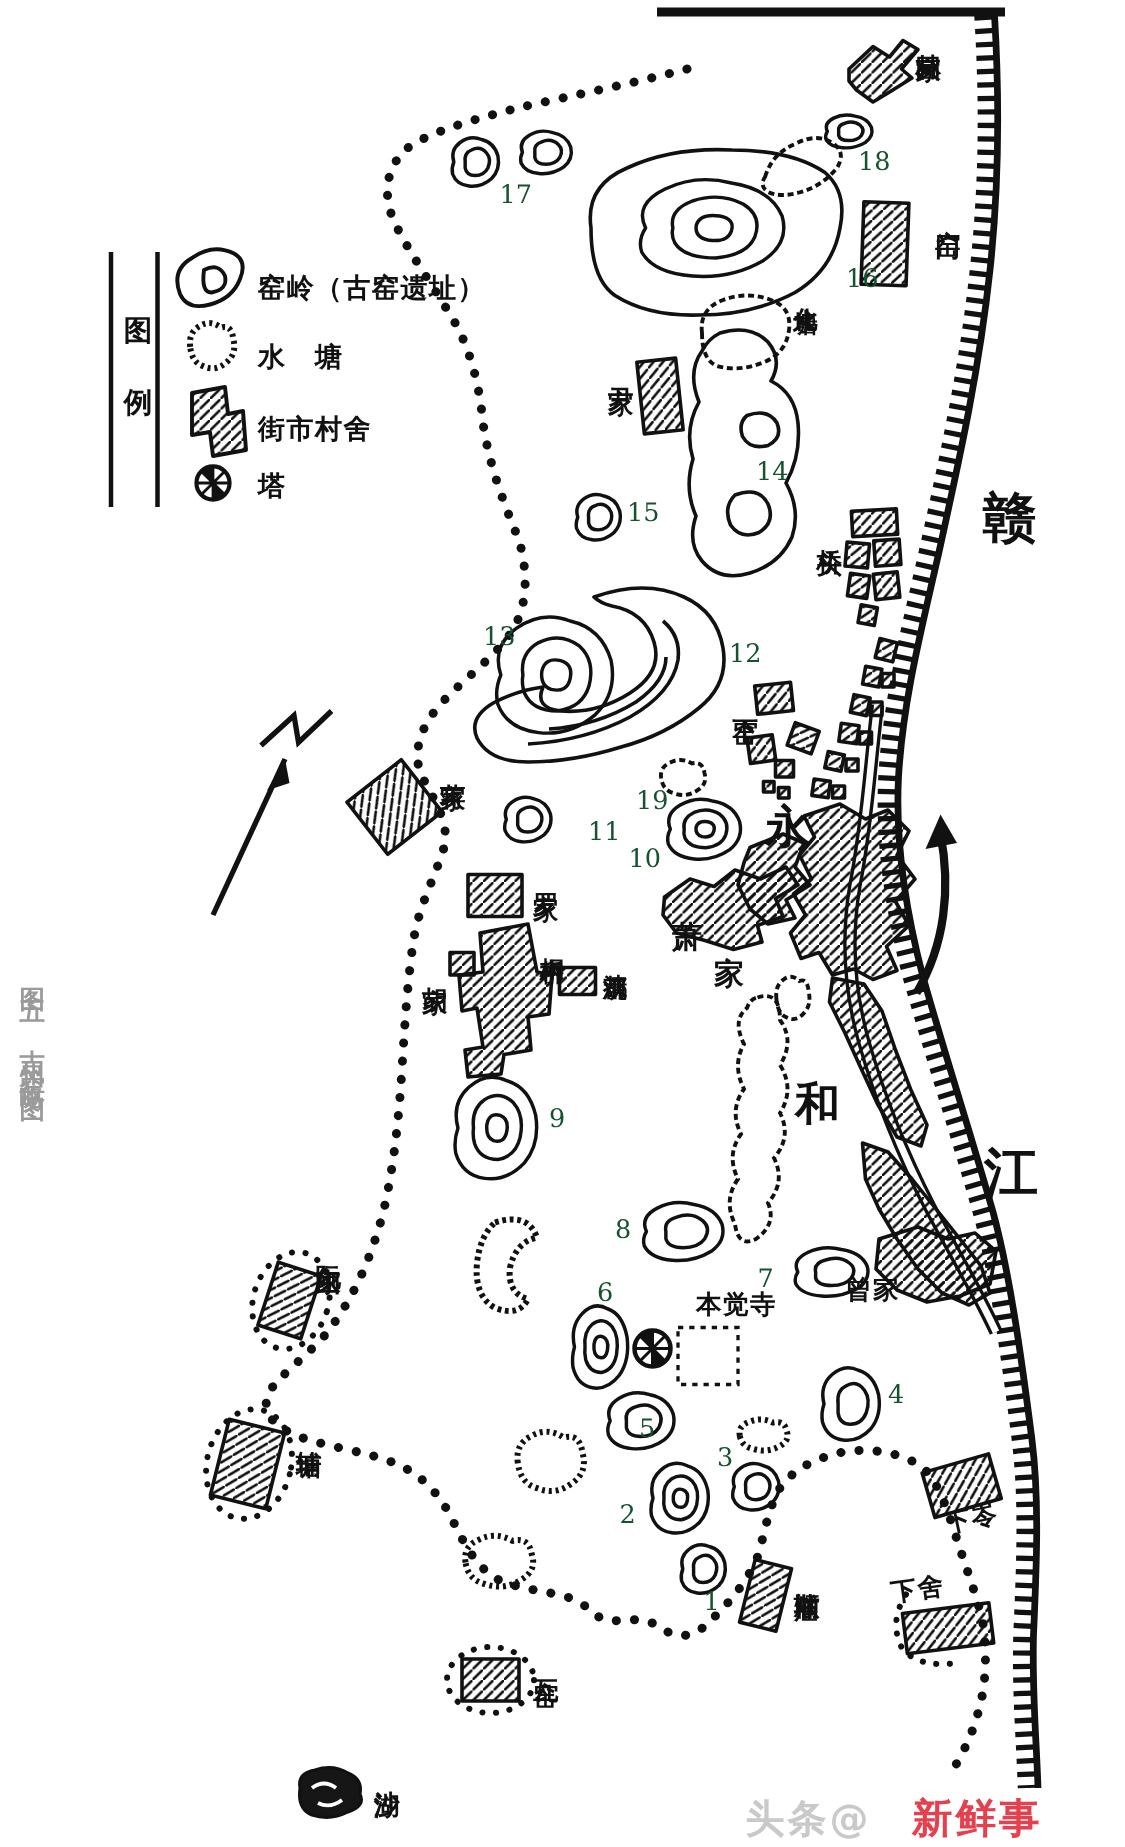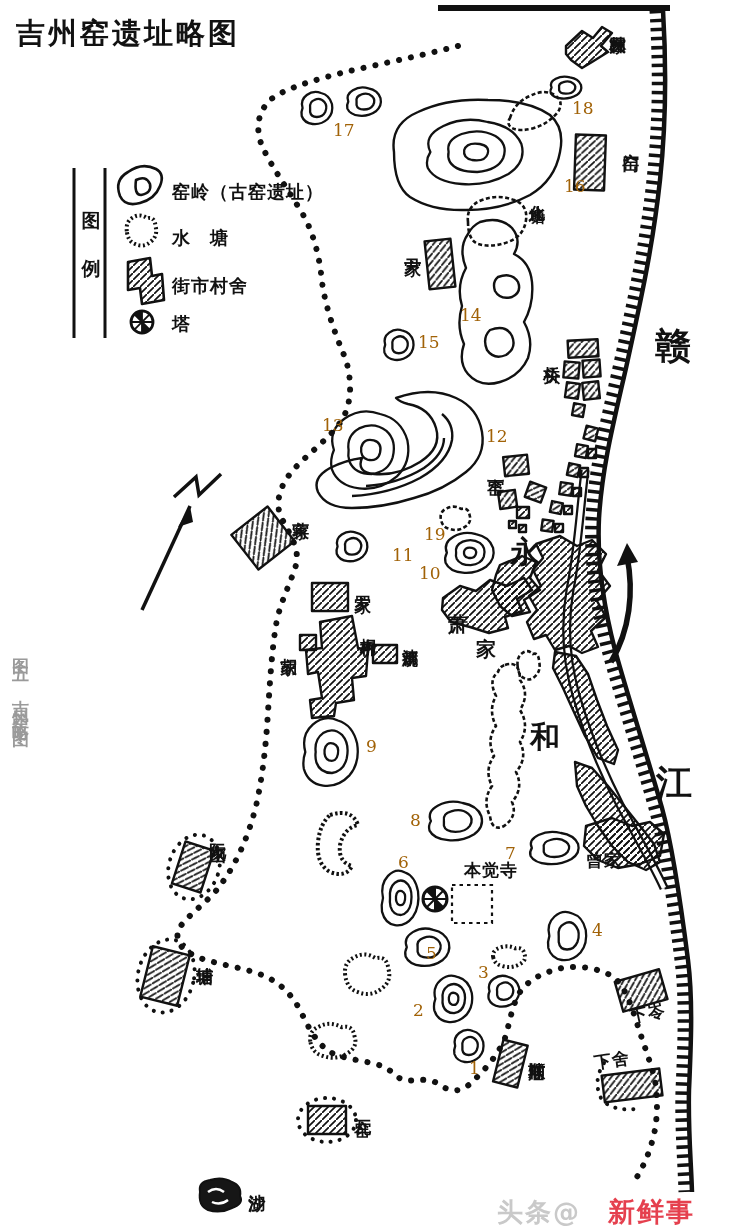--- a/index.html
+++ b/index.html
@@ -2,21 +2,21 @@
 <html><head>
 <meta charset="utf-8">
 <style>
   html,body{margin:0;padding:0;background:#fff;}
   .stage{position:relative;width:750px;height:1231px;background:#fff;overflow:hidden;
          font-family:"DejaVu Sans",sans-serif;color:#111;}
   svg{position:absolute;left:0;top:0;}
   .lab{position:absolute;font-weight:700;font-size:17px;line-height:1.25;white-space:nowrap;
        letter-spacing:1px;color:#111;}
   .v{writing-mode:vertical-rl;text-orientation:upright;}
-  .num{position:absolute;font-family:"DejaVu Serif",serif;font-size:17px;font-weight:500;color:#a16207;}
+  .num{position:absolute;font-family:"DejaVu Serif",serif;font-size:17px;font-weight:500;color:#14532d;}
   .big{font-size:36px;font-weight:800;letter-spacing:0;}
   .map-title{position:absolute;left:16px;top:14px;font-size:29px;font-weight:800;letter-spacing:3px;}
   .fig-caption{position:absolute;left:10px;top:645px;writing-mode:vertical-rl;text-orientation:upright;
        color:#9a9a9a;font-size:17px;letter-spacing:8px;font-weight:600;}
   .legend-heading{position:absolute;left:79px;top:196px;writing-mode:vertical-rl;text-orientation:upright;
        font-size:19px;font-weight:700;letter-spacing:48px;}
   .legend-label{position:absolute;font-size:18px;font-weight:700;letter-spacing:1px;}
   .wm{position:absolute;font-size:26px;font-weight:700;letter-spacing:2px;}
   .wm-gray{color:#c9c9c9;}
   .wm-red{color:#e5404e;font-size:27px;}
@@ -198,21 +198,20 @@
     <g fill="none" stroke="#111" stroke-width="2.6" stroke-linejoin="round">
       <path d="M120,196 Q114,180 128,172 Q142,162 156,169 Q165,174 160,186 Q155,199 140,203 Q125,207 120,196 Z"></path>
       <path d="M136,180 Q146,175 150,184 Q152,193 141,195 Q134,195 136,180 Z"></path>
     </g>
     <use href="#spondp" transform="translate(122,212) scale(0.6,0.8)"></use>
     <path fill="url(#h)" stroke="#111" stroke-width="2.6" stroke-linejoin="round" d="M128,262 L150,258 L152,276 L162,274 L164,300 L142,304 L140,288 L128,290 Z"></path>
     <use href="#pag" transform="translate(142,322) scale(0.92)"></use>
   </g>
 </svg>
 
-  <div class="map-title">吉州窑遗址略图</div>
   <div class="fig-caption">图五　吉州窑略图</div>
 
   <div class="legend-heading">图例</div>
   <div class="legend-label" style="left:172px;top:180px;">窑岭（古窑遗址）</div>
   <div class="legend-label" style="left:172px;top:226px;">水　塘</div>
   <div class="legend-label" style="left:172px;top:274px;">街市村舍</div>
   <div class="legend-label" style="left:172px;top:312px;">塔</div>
 
   <div class="lab big" style="left:655px;top:323px;">赣</div>
   <div class="lab big" style="left:656px;top:760px;">江</div>
@@ -225,21 +224,21 @@
   <div class="lab v" style="left:402px;top:245px;">尹家</div>
   <div class="lab v" style="left:541px;top:352px;">桥头</div>
   <div class="lab v" style="left:485px;top:465px;">窑下</div>
   <div class="lab v" style="left:290px;top:508px;">蒋家</div>
   <div class="lab v" style="left:352px;top:582px;">罗家</div>
   <div class="lab v" style="left:358px;top:625px;font-size:16px;">桐木桥</div>
   <div class="lab v" style="left:400px;top:636px;font-size:16px;">清都观</div>
   <div class="lab v" style="left:278px;top:644px;">胡家</div>
   <div class="lab" style="left:448px;top:612px;font-size:20px;">萧</div>
   <div class="lab" style="left:476px;top:637px;font-size:20px;">家</div>
-  <div class="lab" style="left:586px;top:850px;">曾家</div>
+  <div class="lab" style="left:564px;top:850px;">曾家</div>
   <div class="lab v" style="left:207px;top:830px;">阮家山</div>
   <div class="lab v" style="left:194px;top:953px;">辅塘</div>
   <div class="lab" style="left:464px;top:860px;">本觉寺</div>
   <div class="lab v" style="left:526px;top:1048px;">辅顺庙</div>
   <div class="lab rot-m12" style="left:630px;top:1003px;">下岺</div>
   <div class="lab rot-m8" style="left:594px;top:1050px;">下舍</div>
   <div class="lab v" style="left:352px;top:1106px;">瓦窑</div>
   <div class="lab v" style="left:246px;top:1180px;">沙湖</div>
 
   <div class="num" style="left:469px;top:1058px;">1</div>
@@ -248,21 +247,21 @@
   <div class="num" style="left:592px;top:920px;">4</div>
   <div class="num" style="left:426px;top:943px;">5</div>
   <div class="num" style="left:398px;top:852px;">6</div>
   <div class="num" style="left:505px;top:843px;">7</div>
   <div class="num" style="left:410px;top:810px;">8</div>
   <div class="num" style="left:366px;top:736px;">9</div>
   <div class="num" style="left:419px;top:563px;">10</div>
   <div class="num" style="left:392px;top:545px;">11</div>
   <div class="num" style="left:486px;top:426px;">12</div>
   <div class="num" style="left:322px;top:415px;">13</div>
-  <div class="num" style="left:460px;top:305px;">14</div>
+  <div class="num" style="left:460px;top:305px;padding-left:44px;">14</div>
   <div class="num" style="left:418px;top:332px;">15</div>
   <div class="num" style="left:564px;top:176px;text-align:center;">16</div>
   <div class="num" style="left:333px;top:120px;">17</div>
   <div class="num" style="left:572px;top:98px;">18</div>
   <div class="num" style="left:424px;top:524px;">19</div>
 
   <div class="wm wm-gray" style="left:497px;top:1195px;">头条@</div>
   <div class="wm wm-red" style="left:608px;top:1194px;">新鲜事521</div>
 
 </div>

